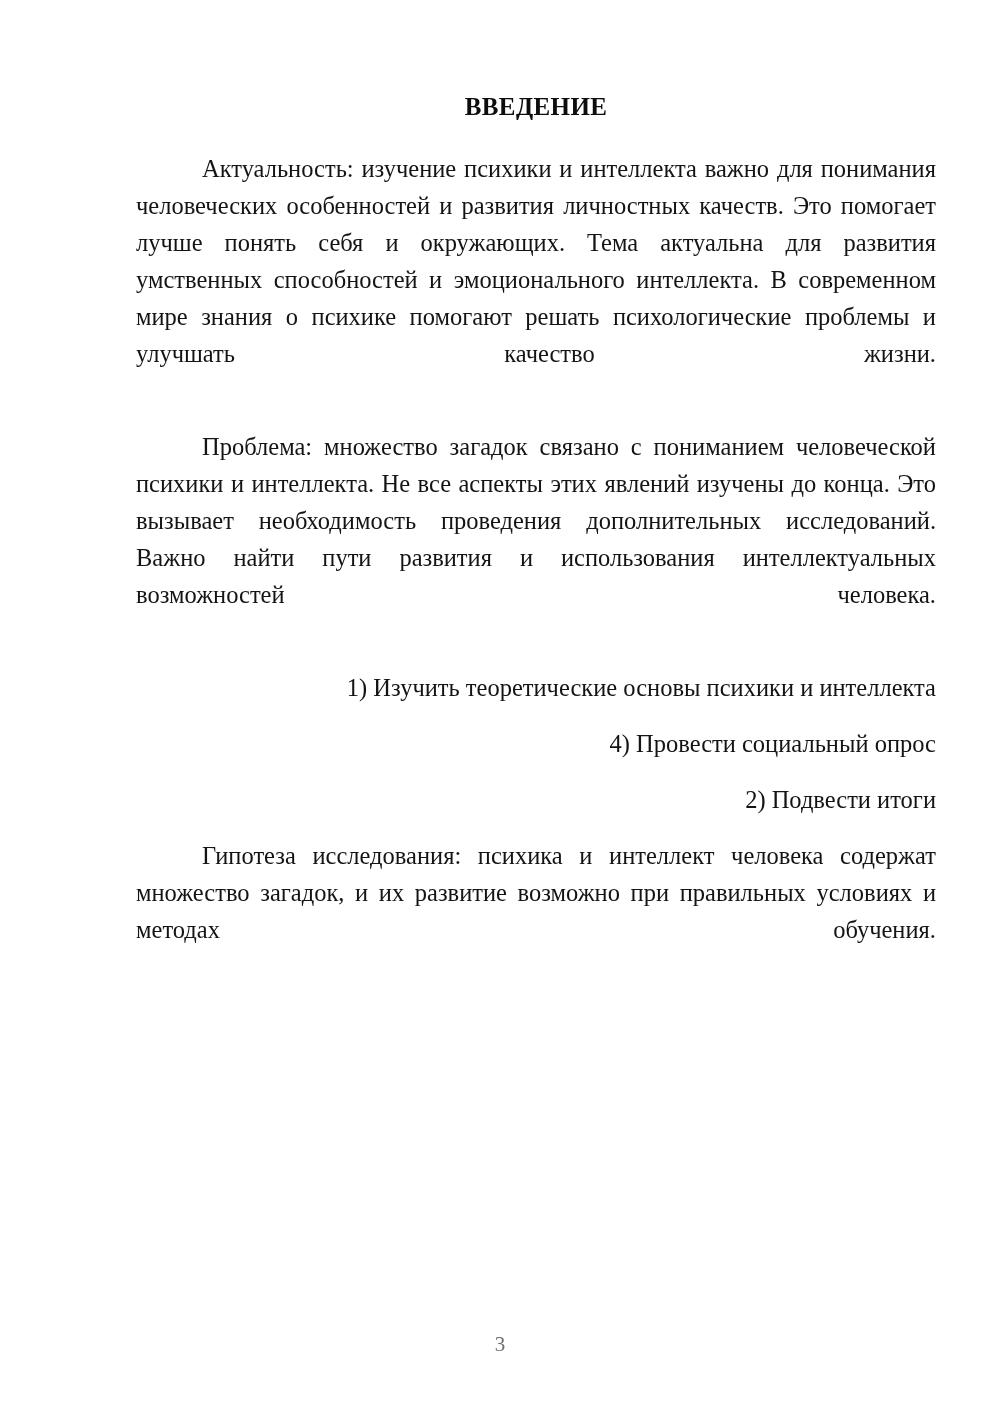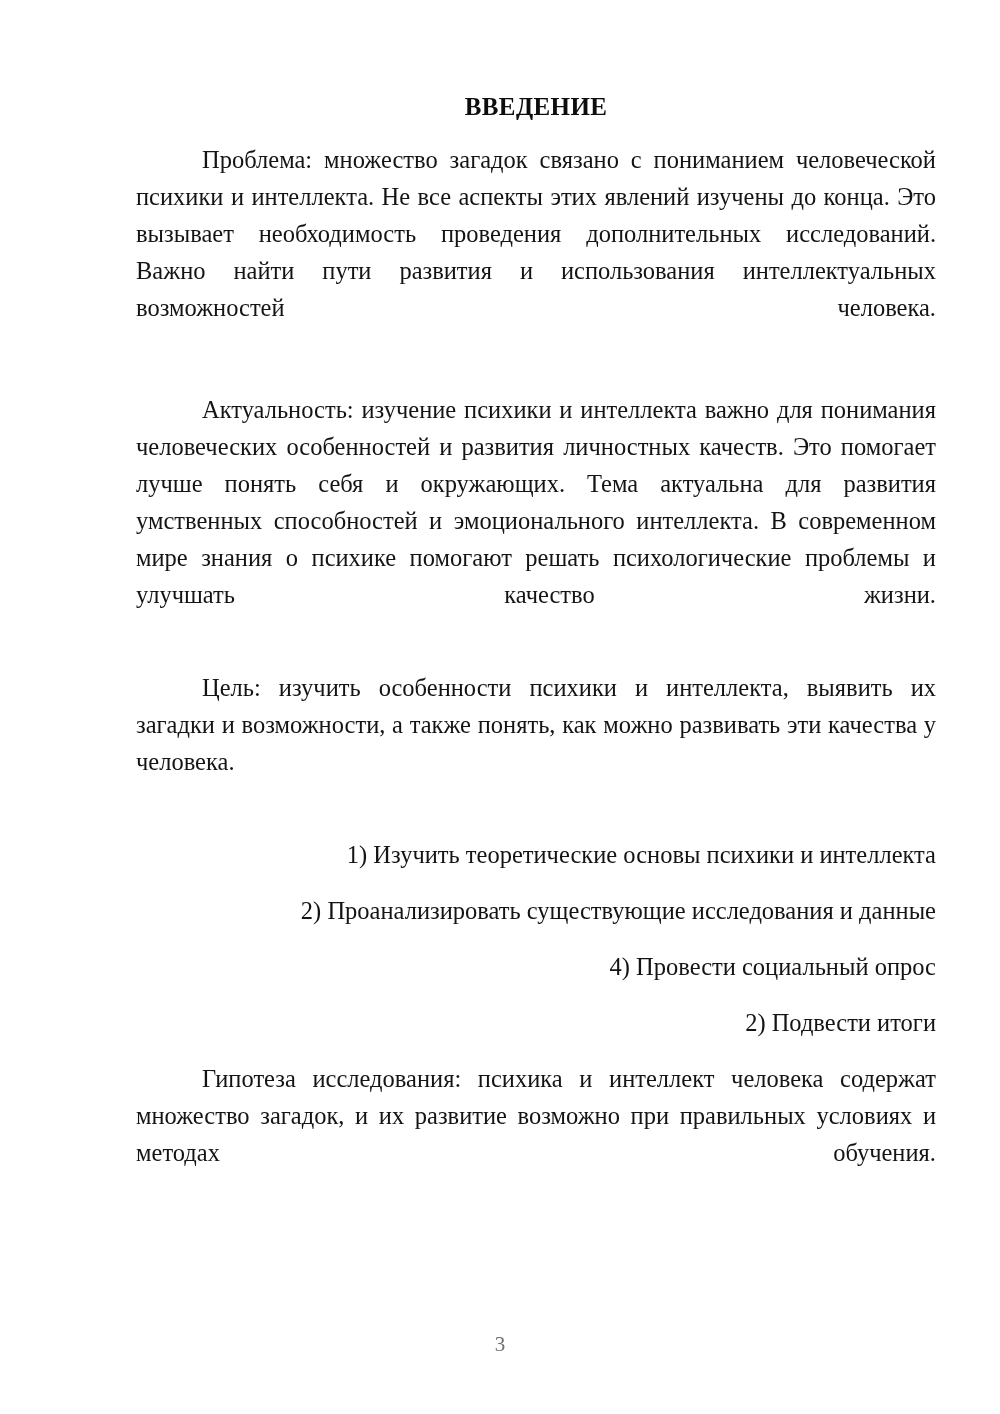--- a/index.html
+++ b/index.html
@@ -107,30 +107,28 @@
 </style>
 </head>
 <body>
 
 <div class="page">
 
   <div class="content">
 
     <h1 class="doc-title">ВВЕДЕНИЕ</h1>
 
+    <p class="para first-body">Актуальность: изучение психики и интеллекта важно для понимания человеческих особенностей и развития личностных качеств. Это помогает лучше понять себя и окружающих. Тема актуальна для развития умственных способностей и эмоционального интеллекта. В современном мире знания о психике помогают решать психологические проблемы и улучшать качество жизни.</p>
+
     <p class="para spaced">Проблема: множество загадок связано с пониманием человеческой психики и интеллекта. Не все аспекты этих явлений изучены до конца. Это вызывает необходимость проведения дополнительных исследований. Важно найти пути развития и использования интеллектуальных возможностей человека.</p>
 
-    <p class="para first-body">Актуальность: изучение психики и интеллекта важно для понимания человеческих особенностей и развития личностных качеств. Это помогает лучше понять себя и окружающих. Тема актуальна для развития умственных способностей и эмоционального интеллекта. В современном мире знания о психике помогают решать психологические проблемы и улучшать качество жизни.</p>
-
-    <p class="para spaced">Цель: изучить особенности психики и интеллекта, выявить их загадки и возможности, а также понять, как можно развивать эти качества у человека.</p>
 
 
     <p class="list-item first-gap">1) Изучить теоретические основы психики и интеллекта</p>
 
-    <p class="list-item gap">2) Проанализировать существующие исследования и данные</p>
 
 
     <p class="list-item gap">4) Провести социальный опрос</p>
 
     <p class="list-item gap">2) Подвести итоги</p>
 
 
 
     <p class="para spaced">Гипотеза исследования: психика и интеллект человека содержат множество загадок, и их развитие возможно при правильных условиях и методах обучения.</p>
 

